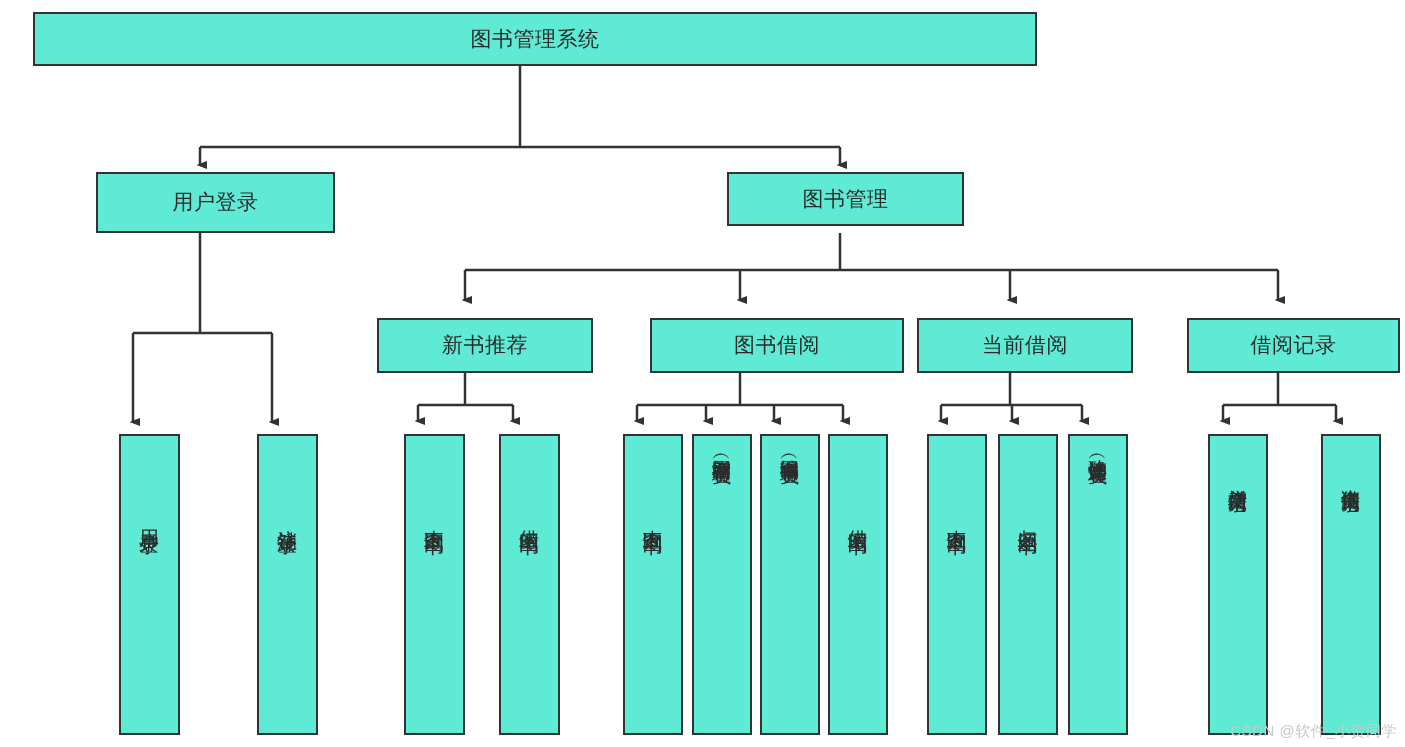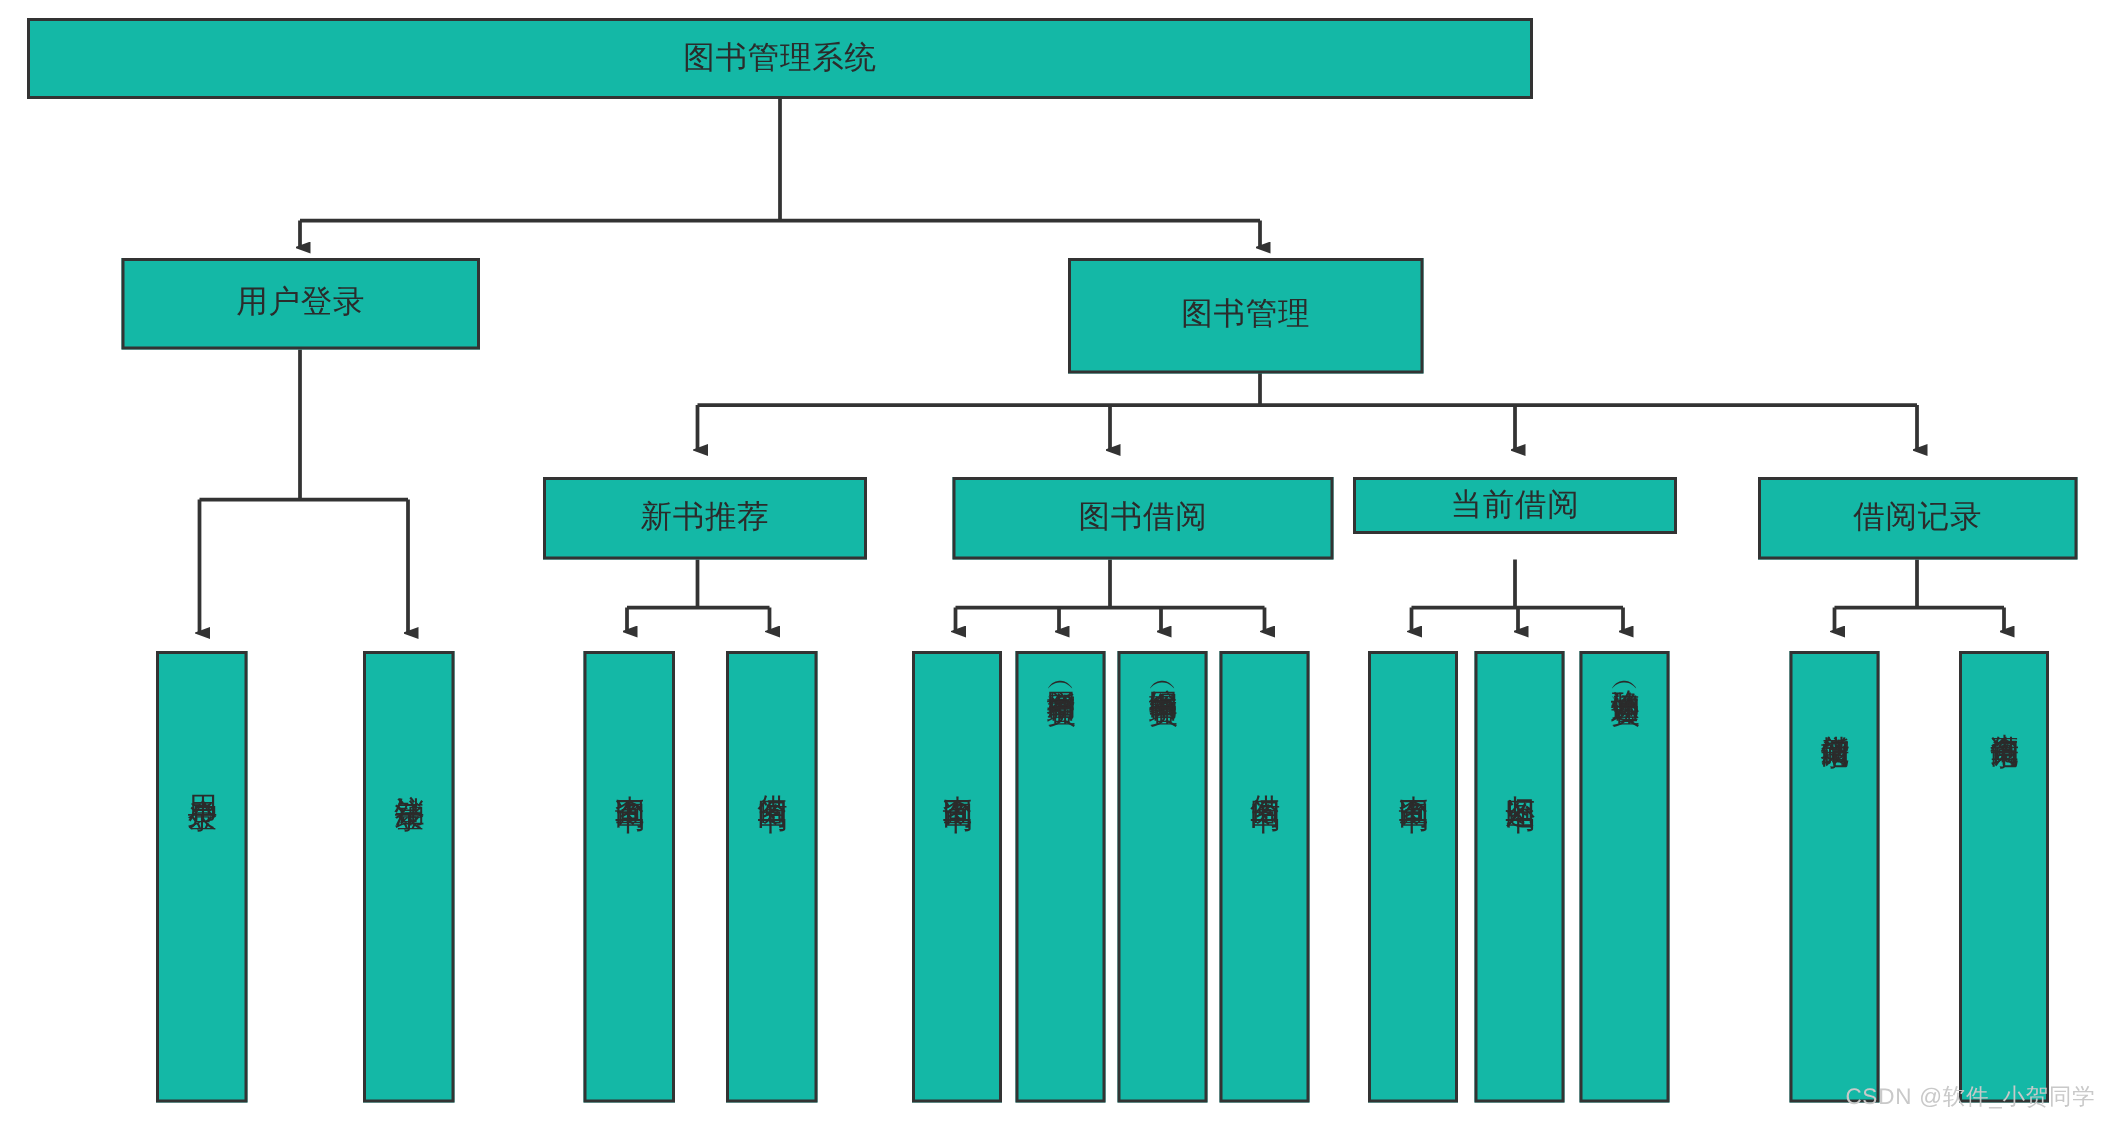--- a/index.html
+++ b/index.html
@@ -9,26 +9,27 @@
     font-family:"Liberation Sans","DejaVu Sans",sans-serif;
     overflow:hidden;
     position:relative;
   }
   #diagram{
     position:absolute;left:0;top:0;width:1405px;height:747px;
   }
   .node{
     position:absolute;
     box-sizing:border-box;
-    background:#14b8a6;
+    background:#5eead4;
     border:2px solid #333333;
     display:flex;
     align-items:center;
     justify-content:center;
     color:#2b2b2b;
+    margin-left:15px;
   }
   .node .label{
     display:block;
     text-align:center;
     line-height:1.18;
     letter-spacing:0.5px;
     white-space:nowrap;
   }
   .node.h .label{
     font-size:21px;
@@ -117,31 +118,31 @@
     </g>
   </svg>
 
   <div class="node h" style="left:18px;top:12px;width:1004px;height:54px;">
     <span class="label">图书管理系统</span>
   </div>
 
   <div class="node h" style="left:81px;top:172px;width:239px;height:61px;">
     <span class="label">用户登录</span>
   </div>
-  <div class="node h" style="left:712px;top:172px;width:237px;height:77px;">
+  <div class="node h" style="left:712px;top:172px;width:237px;height:54px;">
     <span class="label">图书管理</span>
   </div>
 
   <div class="node h" style="left:362px;top:318px;width:216px;height:55px;justify-content:center;">
     <span class="label">新书推荐</span>
   </div>
   <div class="node h" style="left:635px;top:318px;width:254px;height:55px;">
     <span class="label">图书借阅</span>
   </div>
-  <div class="node h" style="left:902px;top:318px;width:216px;height:38px;">
+  <div class="node h" style="left:902px;top:318px;width:216px;height:55px;">
     <span class="label">当前借阅</span>
   </div>
   <div class="node h" style="left:1172px;top:318px;width:213px;height:55px;">
     <span class="label">借阅记录</span>
   </div>
 
   <div class="node v" style="left:104px;top:434px;width:61px;height:301px;padding-top:78px;">
     <span class="label">用户登录</span>
   </div>
   <div class="node v" style="left:242px;top:434px;width:61px;height:301px;padding-top:78px;">

